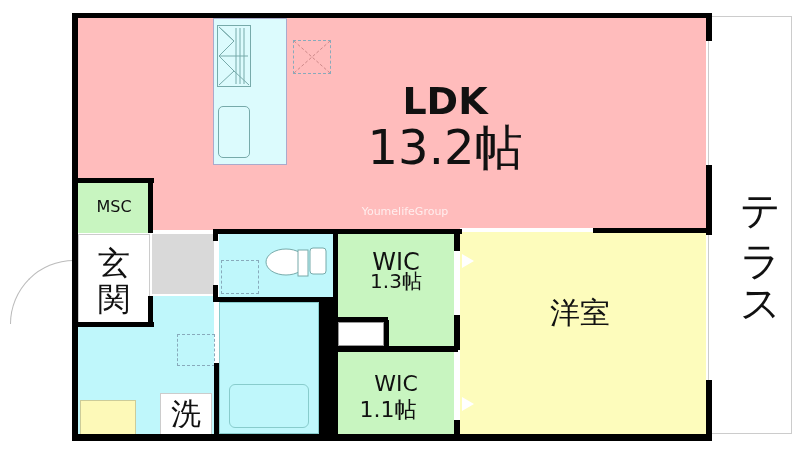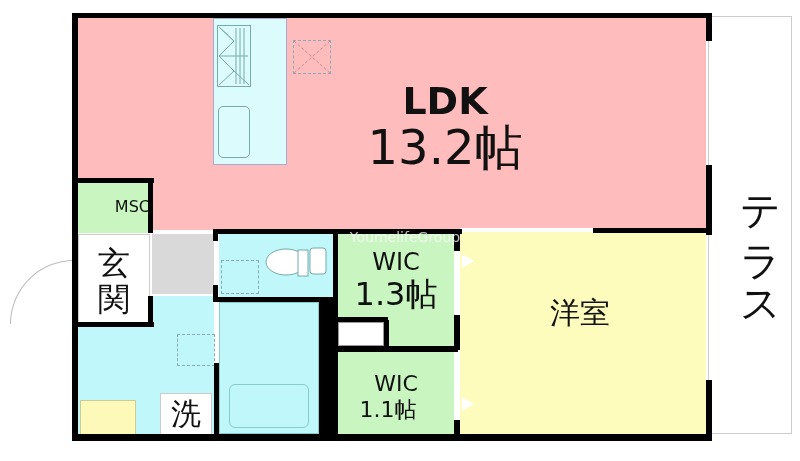--- a/index.html
+++ b/index.html
@@ -37,21 +37,21 @@
   <div class="xbox" style="left:293px;top:40px;width:38px;height:34px;">
     <svg width="36" height="32">
         <path d="M0 0 L36 32 M36 0 L0 32" stroke="#c88" stroke-dasharray="3 2" fill="none"></path>
       </svg>
   </div>
 
   <div class="label" style="left:360px;top:82px;width:170px;font-size:38px;font-weight:bold;">LDK</div>
   <div class="label" style="left:350px;top:122px;width:190px;font-size:48px;">13.2帖</div>
 
   <div class="room" style="left:78px;top:183px;width:72px;height:50px;background:#c8f5c0;"></div>
-  <div class="label" style="left:78px;top:199px;width:72px;font-size:16px;text-align:right;">MSC</div>
+  <div class="label" style="left:78px;top:199px;width:72px;font-size:16px;">MSC</div>
 
   <div class="room" style="left:78px;top:234px;width:72px;height:90px;background:#fff;border:1px solid #ccc;"></div>
   <div class="label" style="left:78px;top:247px;width:72px;font-size:32px;">玄</div>
   <div class="label" style="left:78px;top:283px;width:72px;font-size:32px;">関</div>
   <div class="abs" style="left:10px;top:260px;width:64px;height:64px;border-top:1px solid #bbb;border-left:1px solid #bbb;border-top-left-radius:64px;"></div>
 
   <div class="room" style="left:152px;top:234px;width:62px;height:60px;background:#d9d9d9;"></div>
 
   <div class="room" style="left:219px;top:234px;width:115px;height:64px;background:#bff7fb;"></div>
   <div class="abs" style="left:264px;top:242px;width:64px;height:36px;">
@@ -68,21 +68,21 @@
   <div class="room" style="left:80px;top:400px;width:56px;height:36px;background:#fdf9b8;border:1px solid #cc9;"></div>
   <div class="room" style="left:160px;top:393px;width:52px;height:43px;background:#fff;border:1px solid #ccc;"></div>
   <div class="label" style="left:160px;top:398px;width:52px;font-size:30px;">洗</div>
   <div class="xbox" style="left:177px;top:334px;width:38px;height:32px;"></div>
 
   <div class="room" style="left:219px;top:302px;width:100px;height:132px;background:#bff7fb;border:1px solid #8cc;"></div>
   <div class="abs" style="left:229px;top:384px;width:80px;height:44px;border:1px solid #8cc;border-radius:6px;"></div>
 
   <div class="room" style="left:338px;top:232px;width:116px;height:114px;background:#c8f5c0;"></div>
   <div class="label" style="left:338px;top:250px;width:116px;font-size:24px;">WIC</div>
-  <div class="label" style="left:338px;top:278px;width:116px;font-size:32px;">1.3帖</div>
+  <div class="label" style="left:338px;top:271px;width:116px;font-size:20px;">1.3帖</div>
   <div class="room" style="left:338px;top:322px;width:46px;height:24px;background:#fff;border:1px solid #999;"></div>
 
   <div class="room" style="left:338px;top:352px;width:116px;height:84px;background:#c8f5c0;"></div>
   <div class="label" style="left:338px;top:372px;width:116px;font-size:22px;">WIC</div>
   <div class="label" style="left:338px;top:398px;width:100px;font-size:22px;">1.1帖</div>
 
   <div class="room" style="left:460px;top:232px;width:246px;height:202px;background:#fdfcbc;"></div>
   <div class="label" style="left:490px;top:297px;width:180px;font-size:30px;">洋室</div>
 
   <div class="arrow" style="left:462px;top:254px;"></div>
@@ -106,14 +106,14 @@
   <div class="wall" style="left:319px;top:297px;width:19px;height:141px;"></div>
   <div class="wall" style="left:333px;top:229px;width:5px;height:72px;"></div>
   <div class="wall" style="left:338px;top:346px;width:120px;height:6px;"></div>
   <div class="wall" style="left:384px;top:320px;width:5px;height:30px;"></div>
   <div class="wall" style="left:338px;top:317px;width:50px;height:5px;"></div>
   <div class="wall" style="left:454px;top:229px;width:6px;height:22px;"></div>
   <div class="wall" style="left:454px;top:315px;width:6px;height:35px;"></div>
   <div class="wall" style="left:454px;top:420px;width:6px;height:18px;"></div>
   <div class="wall" style="left:593px;top:228px;width:116px;height:5px;"></div>
 
-  <div class="label" style="left:340px;top:230px;width:130px;font-size:14px;color:rgba(255,255,255,0.75);">YoumelifeGroup</div>
+  <div class="label" style="left:340px;top:206px;width:130px;font-size:11px;color:rgba(255,255,255,0.75);">YoumelifeGroup</div>
 </div>
 
 </body></html>

